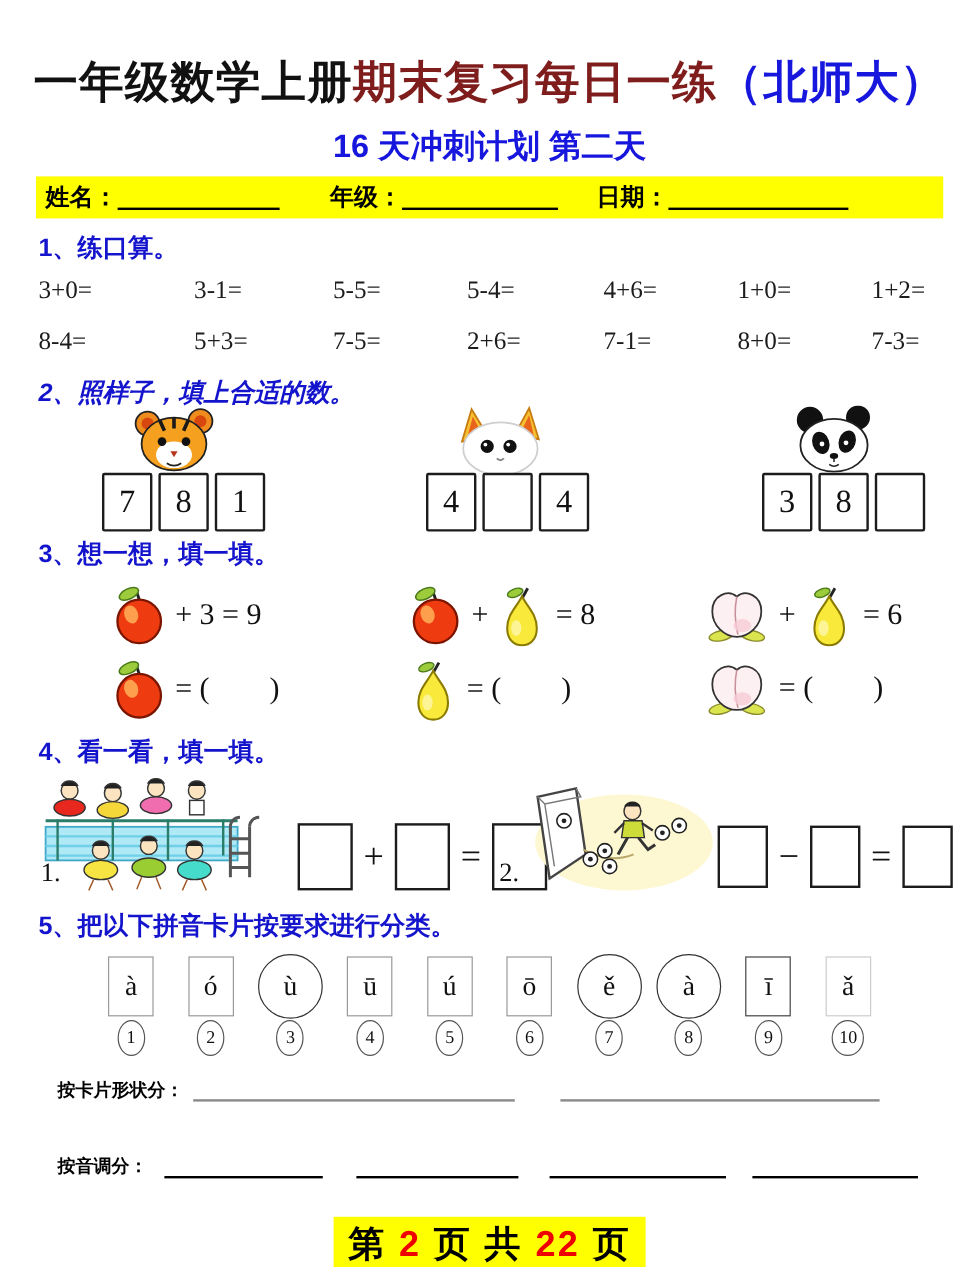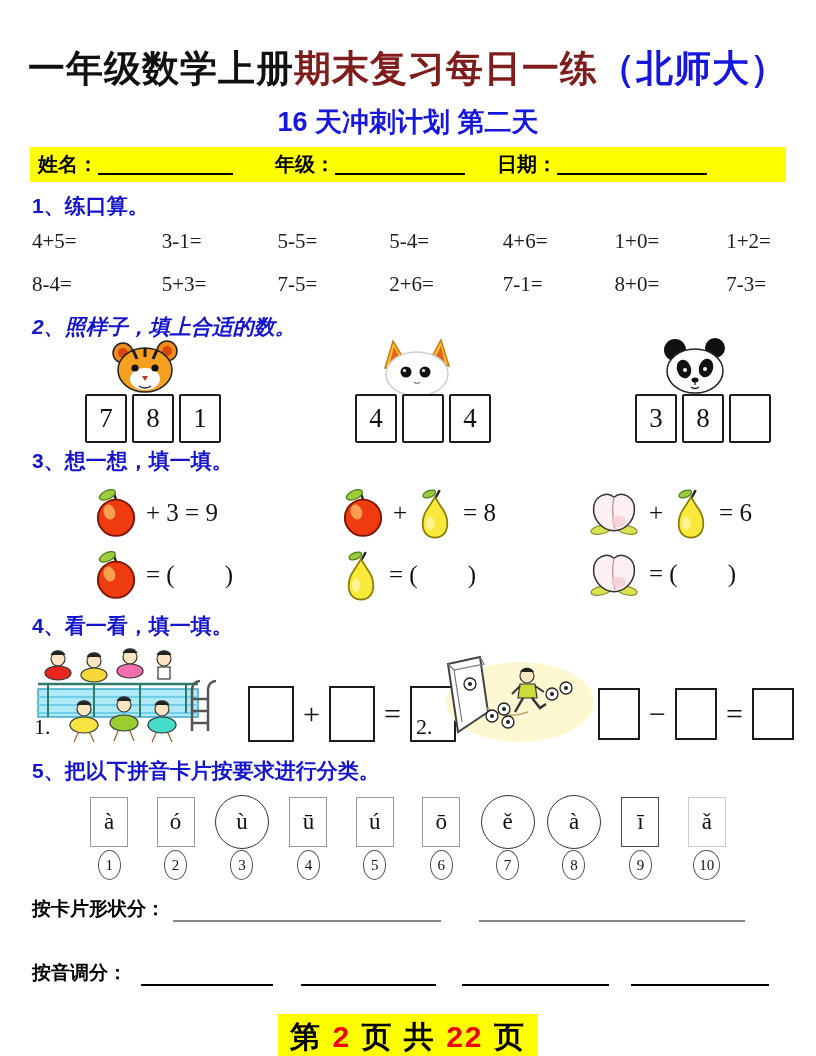--- a/index.html
+++ b/index.html
@@ -51,22 +51,22 @@
                 grid-template-columns:repeat(10,1fr);justify-items:center;align-items:center;}
   .card-rect{width:36px;height:48px;border:1px solid #999;display:flex;align-items:center;justify-content:center;
              font-family:"Liberation Serif",serif;font-size:23px;color:#111;background:#fff;}
   .card-circle{width:52px;height:52px;border:1.5px solid #333;border-radius:50%;
                display:flex;align-items:center;justify-content:center;
                font-family:"Liberation Serif",serif;font-size:23px;color:#111;background:#fff;}
   .cnum{width:21px;height:28px;border:1.5px solid #555;border-radius:50%;
         display:flex;align-items:center;justify-content:center;
         font-family:"Liberation Serif",serif;font-size:15px;color:#111;}
 
-  .classline{position:absolute;left:32px;display:flex;align-items:flex-end;
-             font-weight:bold;font-size:19px;color:#000;white-space:nowrap;}
+  .classline{position:absolute;left:48px;display:flex;align-items:flex-end;
+             font-weight:bold;font-size:15px;color:#000;white-space:nowrap;}
   .u-gray{display:inline-block;border-bottom:2px solid #8a8a8a;height:20px;}
   .u-black{display:inline-block;border-bottom:2px solid #000;height:20px;}
 
   
   .footer{position:absolute;top:1014px;left:0;right:0;text-align:center;}
   .footer .pill{display:inline-block;background:#ffff00;padding:3px 12px;
                 font-weight:bold;font-size:30px;color:#000;letter-spacing:2px;}
   .footer .red{color:#ee0000;}
 </style>
 </head>
@@ -81,21 +81,21 @@
     <span class="lbl">姓名：</span>
     <span class="u" style="width:135px;"></span>
     <span class="lbl" style="margin-left:42px;">年级：</span>
     <span class="u" style="width:130px;"></span>
     <span class="lbl" style="margin-left:32px;">日期：</span>
     <span class="u" style="width:150px;"></span>
   </div>
 
   <div class="sec-head" style="top:192px;">1、练口算。</div>
   <div class="eqrow" style="top:229px;">
-    <span>4+5=</span>
+    <span>3+0=</span>
     <span style="justify-self:start;padding-left:22px;">3-1=</span>
     <span style="padding-left:30px;">5-5=</span>
     <span style="padding-left:34px;">5-4=</span>
     <span style="padding-left:40px;">4+6=</span>
     <span style="padding-left:44px;">1+0=</span>
     <span style="padding-left:48px;">1+2=</span>
   </div>
   <div class="eqrow" style="top:272px;">
     <span>8-4=</span>
     <span style="padding-left:22px;">5+3=</span>

